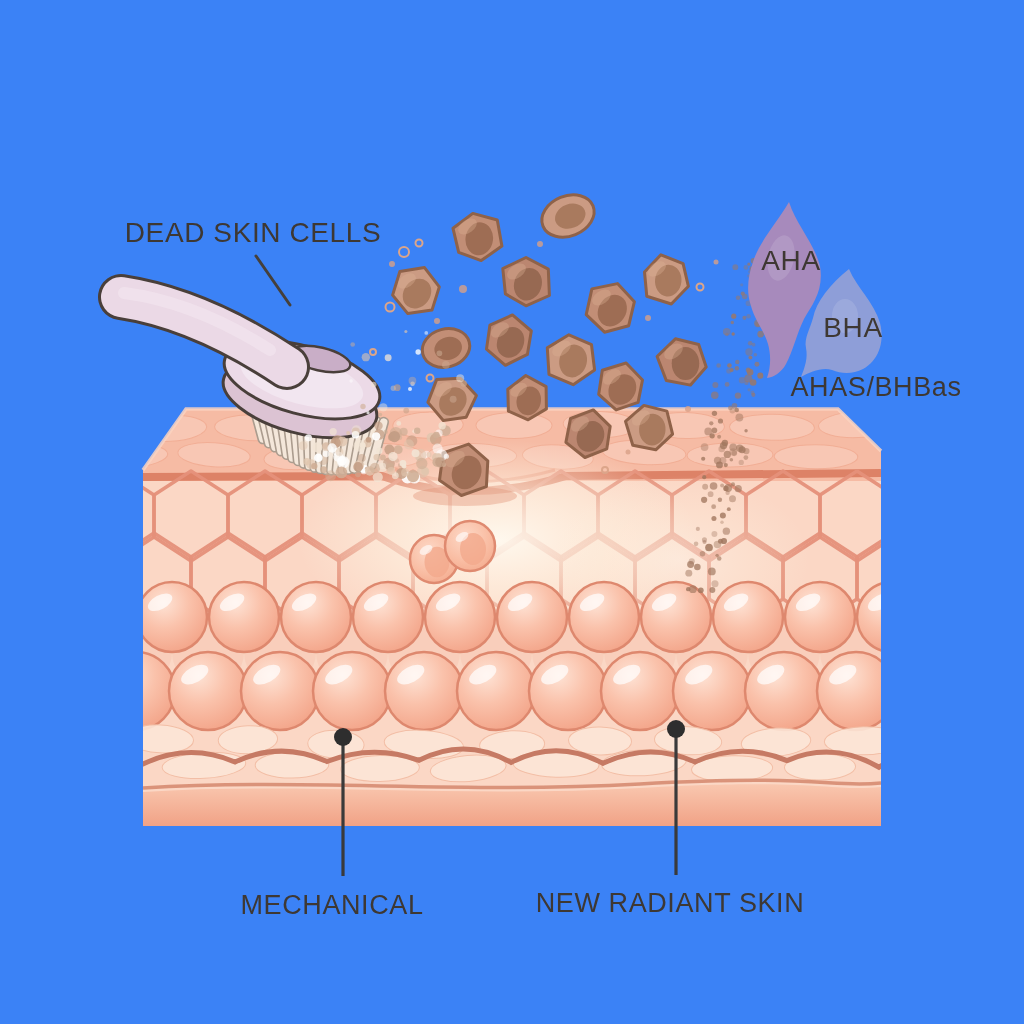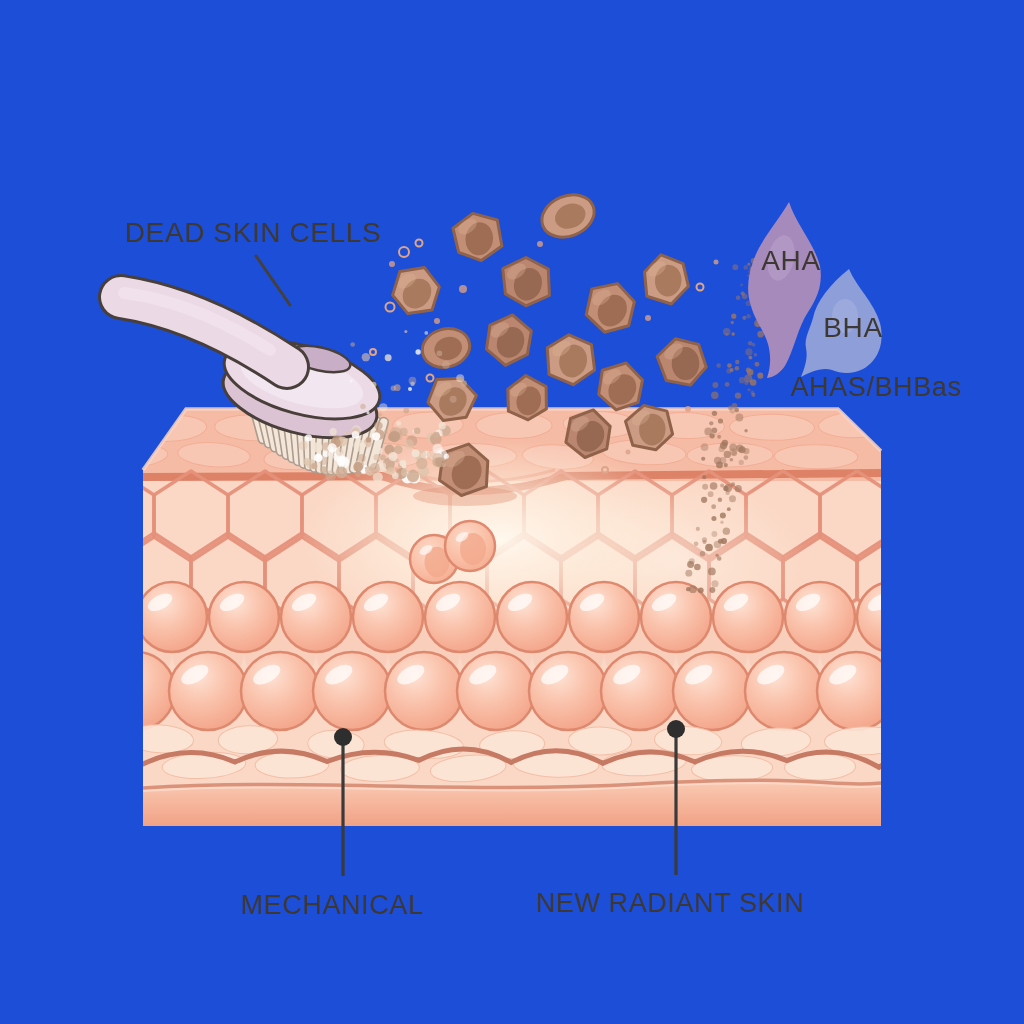--- a/index.html
+++ b/index.html
@@ -5,21 +5,21 @@
   html,body{margin:0;padding:0;}
   .stage{position:relative;width:1024px;height:1024px;background:#f1ece3;overflow:hidden;}
   .stage svg{position:absolute;left:0;top:0;}
   .lbl{font-family:"Liberation Sans", sans-serif;fill:#3e3833;letter-spacing:.6px;}
   .lbl-lg{font-size:28px;}
   .lbl-md{font-size:27px;}
 </style>
 </head>
 <body>
 
-<div class="stage" style="background: #1d4ed8;">
+<div class="stage" style="background: #3b82f6;">
 <svg id="scene" width="1024" height="1024" viewBox="0 0 1024 1024">
   <defs>
     <clipPath id="blk">
       <polygon points="143,470 186,409 838,409 881,451 881,826 143,826"></polygon>
     </clipPath>
     <radialGradient id="cellGrad" cx="38%" cy="30%" r="80%">
       <stop offset="0%" stop-color="#fee3d5"></stop>
       <stop offset="45%" stop-color="#fac2ab"></stop>
       <stop offset="100%" stop-color="#f2a084"></stop>
     </radialGradient>

